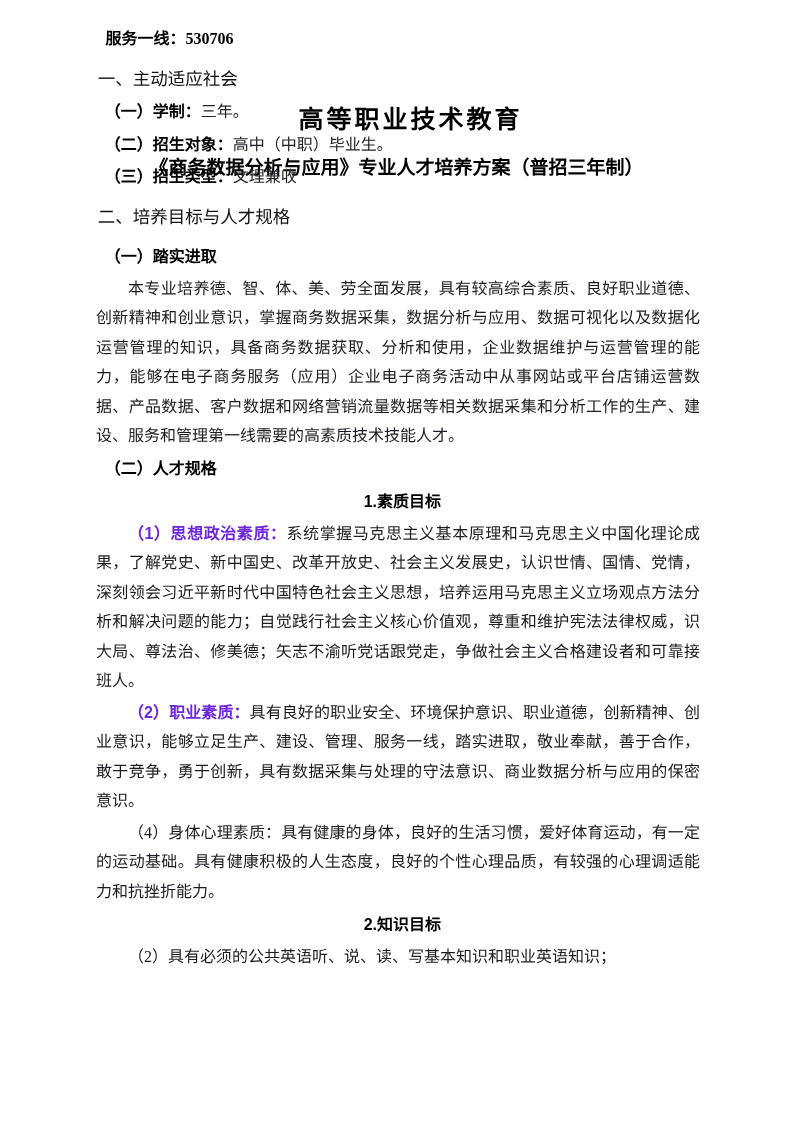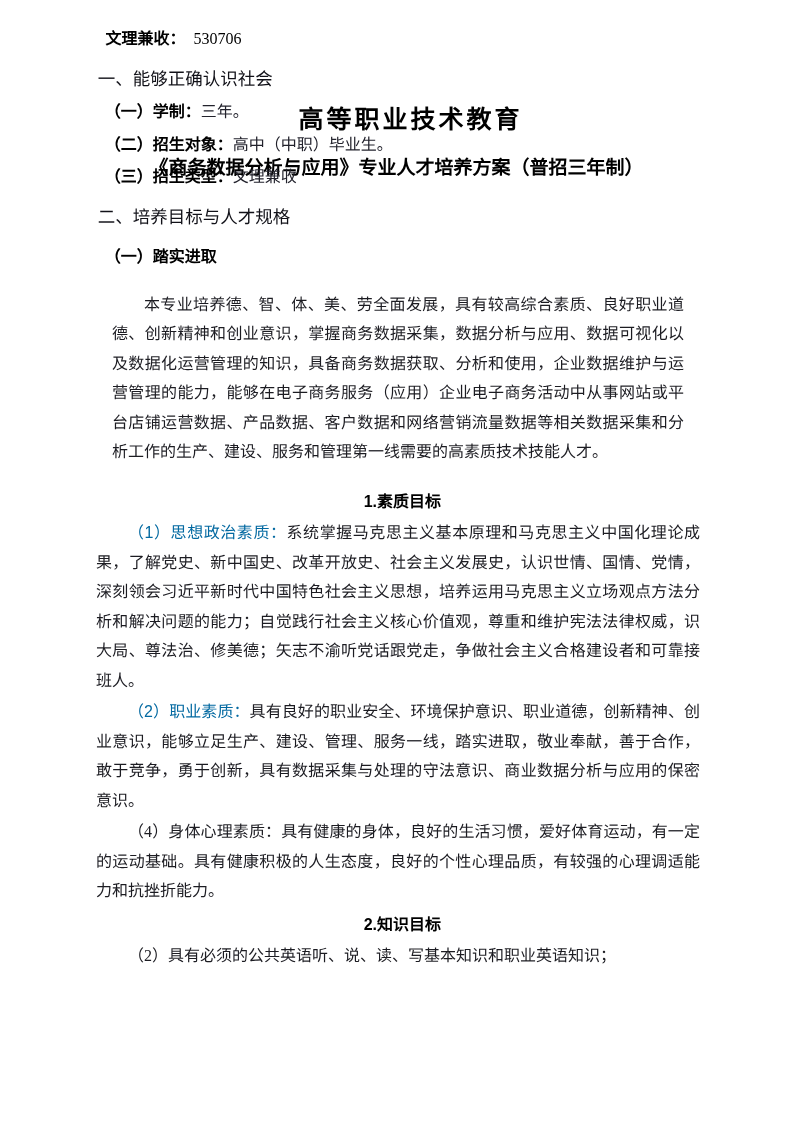--- a/index.html
+++ b/index.html
@@ -64,22 +64,21 @@
     line-height: 29.5px;
     margin: 0;
     padding-top: 24px;
     text-indent: 0.6em;
     font-weight: bold;
     font-family: "Liberation Sans", "DejaVu Sans", sans-serif;
     color: #000;
   }
   .code-line .val {
     font-family: "Liberation Serif", "DejaVu Serif", serif;
-    font-weight: normal;
-    margin-left: 8px;
+    font-weight: bold;
   }
 
   
   .h-level1 {
     font-size: 17.5px;
     line-height: 29.5px;
     margin: 0;
     padding-top: 11px;
     text-indent: 0.1em;
     font-weight: normal;
@@ -128,82 +127,83 @@
     font-weight: bold;
     font-family: "Liberation Sans", "DejaVu Sans", sans-serif;
     color: #000;
     text-align: center;
   }
 
   
   .para {
     font-size: 16px;
     line-height: 29.5px;
-    margin: 16px;
+    margin: 0;
     padding-top: 2px;
     text-indent: 2em;
     text-align: justify;
     text-justify: inter-ideograph;
     color: #1c1c22;
   }
 
   
   .item {
     font-size: 16px;
     line-height: 29.5px;
     margin: 0;
     padding-top: 2px;
     text-indent: 2em;
     text-align: justify;
     text-justify: inter-ideograph;
     color: #1c1c22;
   }
   .item .lead {
-    font-weight: normal;
-    font-family: "Liberation Sans", "DejaVu Sans", sans-serif;
-    color: #0369a1;
+    font-weight: bold;
+    font-family: "Liberation Sans", "DejaVu Sans", sans-serif;
+    color: #6d28d9;
   }
   .item .rest { font-family: "Liberation Serif", "DejaVu Serif", serif; }
   .item.plain { }
 </style>
 </head>
 <body>
 
 <div class="page">
 
   <h1 class="doc-title-1">高等职业技术教育</h1>
 
   <h2 class="doc-title-2">《商务数据分析与应用》专业人才培养方案（普招三年制）</h2>
 
   <div class="content">
 
     <p class="code-line">
-      <span>文理兼收：</span><span class="val">530706</span>
-    </p>
-
-    <p class="h-level1">一、能够正确认识社会</p>
+      <span>服务一线：</span><span class="val">530706</span>
+    </p>
+
+    <p class="h-level1">一、主动适应社会</p>
 
     <p class="kv-line">
       <span class="k">（一）学制：</span><span class="v">三年。</span>
     </p>
 
     <p class="kv-line">
       <span class="k">（二）招生对象：</span><span class="v">高中（中职）毕业生。</span>
     </p>
 
     <p class="kv-line">
       <span class="k">（三）招生类型：</span><span class="v">文理兼收</span>
     </p>
 
     <p class="h-level1">二、培养目标与人才规格</p>
 
     <p class="h-paren">（一）踏实进取</p>
 
     <p class="para">本专业培养德、智、体、美、劳全面发展，具有较高综合素质、良好职业道德、创新精神和创业意识，掌握商务数据采集，数据分析与应用、数据可视化以及数据化运营管理的知识，具备商务数据获取、分析和使用，企业数据维护与运营管理的能力，能够在电子商务服务（应用）企业电子商务活动中从事网站或平台店铺运营数据、产品数据、客户数据和网络营销流量数据等相关数据采集和分析工作的生产、建设、服务和管理第一线需要的高素质技术技能人才。</p>
 
+    <p class="h-paren tight">（二）人才规格</p>
 
     <p class="h-num">1.素质目标</p>
 
     <p class="item">
       <span class="lead">（1）思想政治素质：</span><span class="rest">系统掌握马克思主义基本原理和马克思主义中国化理论成果，了解党史、新中国史、改革开放史、社会主义发展史，认识世情、国情、党情，深刻领会习近平新时代中国特色社会主义思想，培养运用马克思主义立场观点方法分析和解决问题的能力；自觉践行社会主义核心价值观，尊重和维护宪法法律权威，识大局、尊法治、修美德；矢志不渝听党话跟党走，争做社会主义合格建设者和可靠接班人。</span>
     </p>
 
     <p class="item">
       <span class="lead">（2）职业素质：</span><span class="rest">具有良好的职业安全、环境保护意识、职业道德，创新精神、创业意识，能够立足生产、建设、管理、服务一线，踏实进取，敬业奉献，善于合作，敢于竞争，勇于创新，具有数据采集与处理的守法意识、商业数据分析与应用的保密意识。</span>
     </p>

